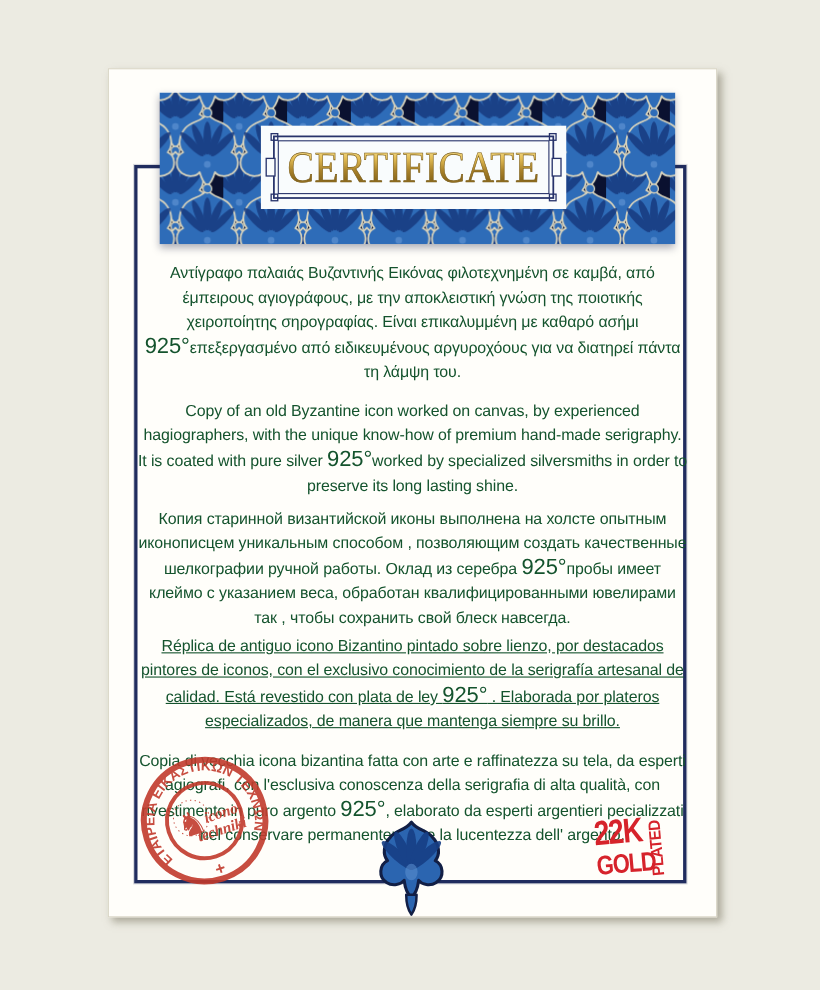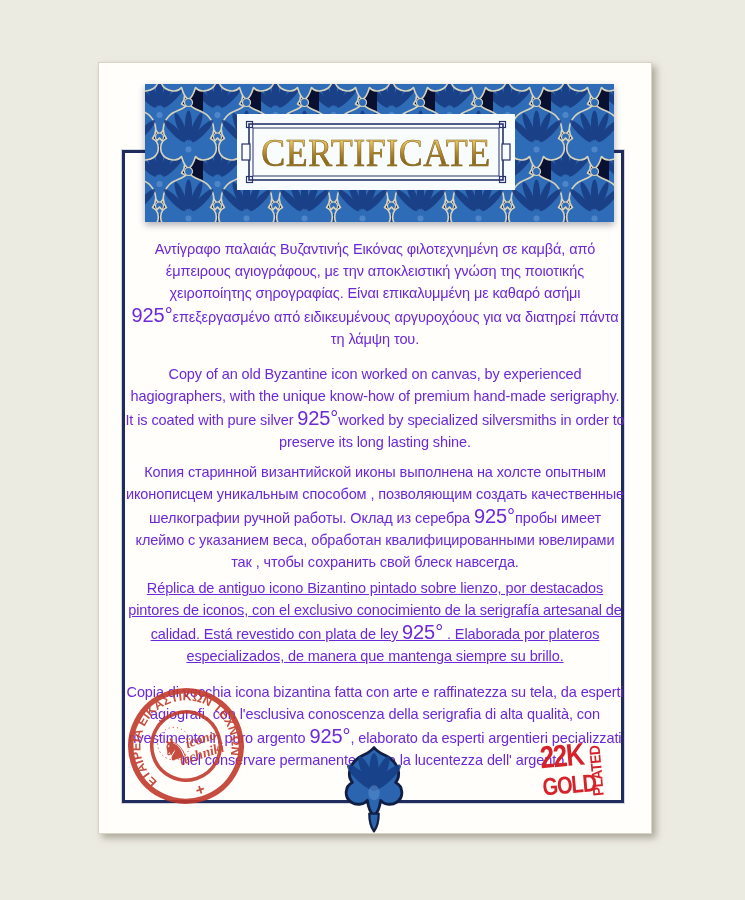--- a/index.html
+++ b/index.html
@@ -20,21 +20,21 @@
   .banner{
     position:absolute;left:145px;top:84px;width:469px;height:138px;z-index:3;
     box-shadow:0 3px 7px rgba(25,30,60,.35);
   }
   .banner svg{display:block;}
   .title-box{
     position:absolute;left:92px;top:30px;width:278px;height:76px;
   }
   .paragraphs{
     position:absolute;left:125px;top:238px;width:500px;z-index:2;
-    text-align:center;color:#6d28d9;
+    text-align:center;color:#14532d;
   }
   .paragraphs p{margin:0;font-size:14.5px;line-height:22px;letter-spacing:-0.1px;}
   .paragraphs p.gap-a{margin-bottom:13px;}
   .paragraphs p.gap-b{margin-bottom:8px;}
   .paragraphs p.gap-c{margin-bottom:4px;}
   .paragraphs p.gap-d{margin-bottom:14px;text-decoration:underline;}
   .num925{font-size:20px;font-weight:400;line-height:22px;}
   .ornament{position:absolute;left:341px;top:742px;width:66px;height:94px;z-index:5;}
   .stamp{
     position:absolute;left:126px;top:686px;width:120px;height:120px;z-index:6;

